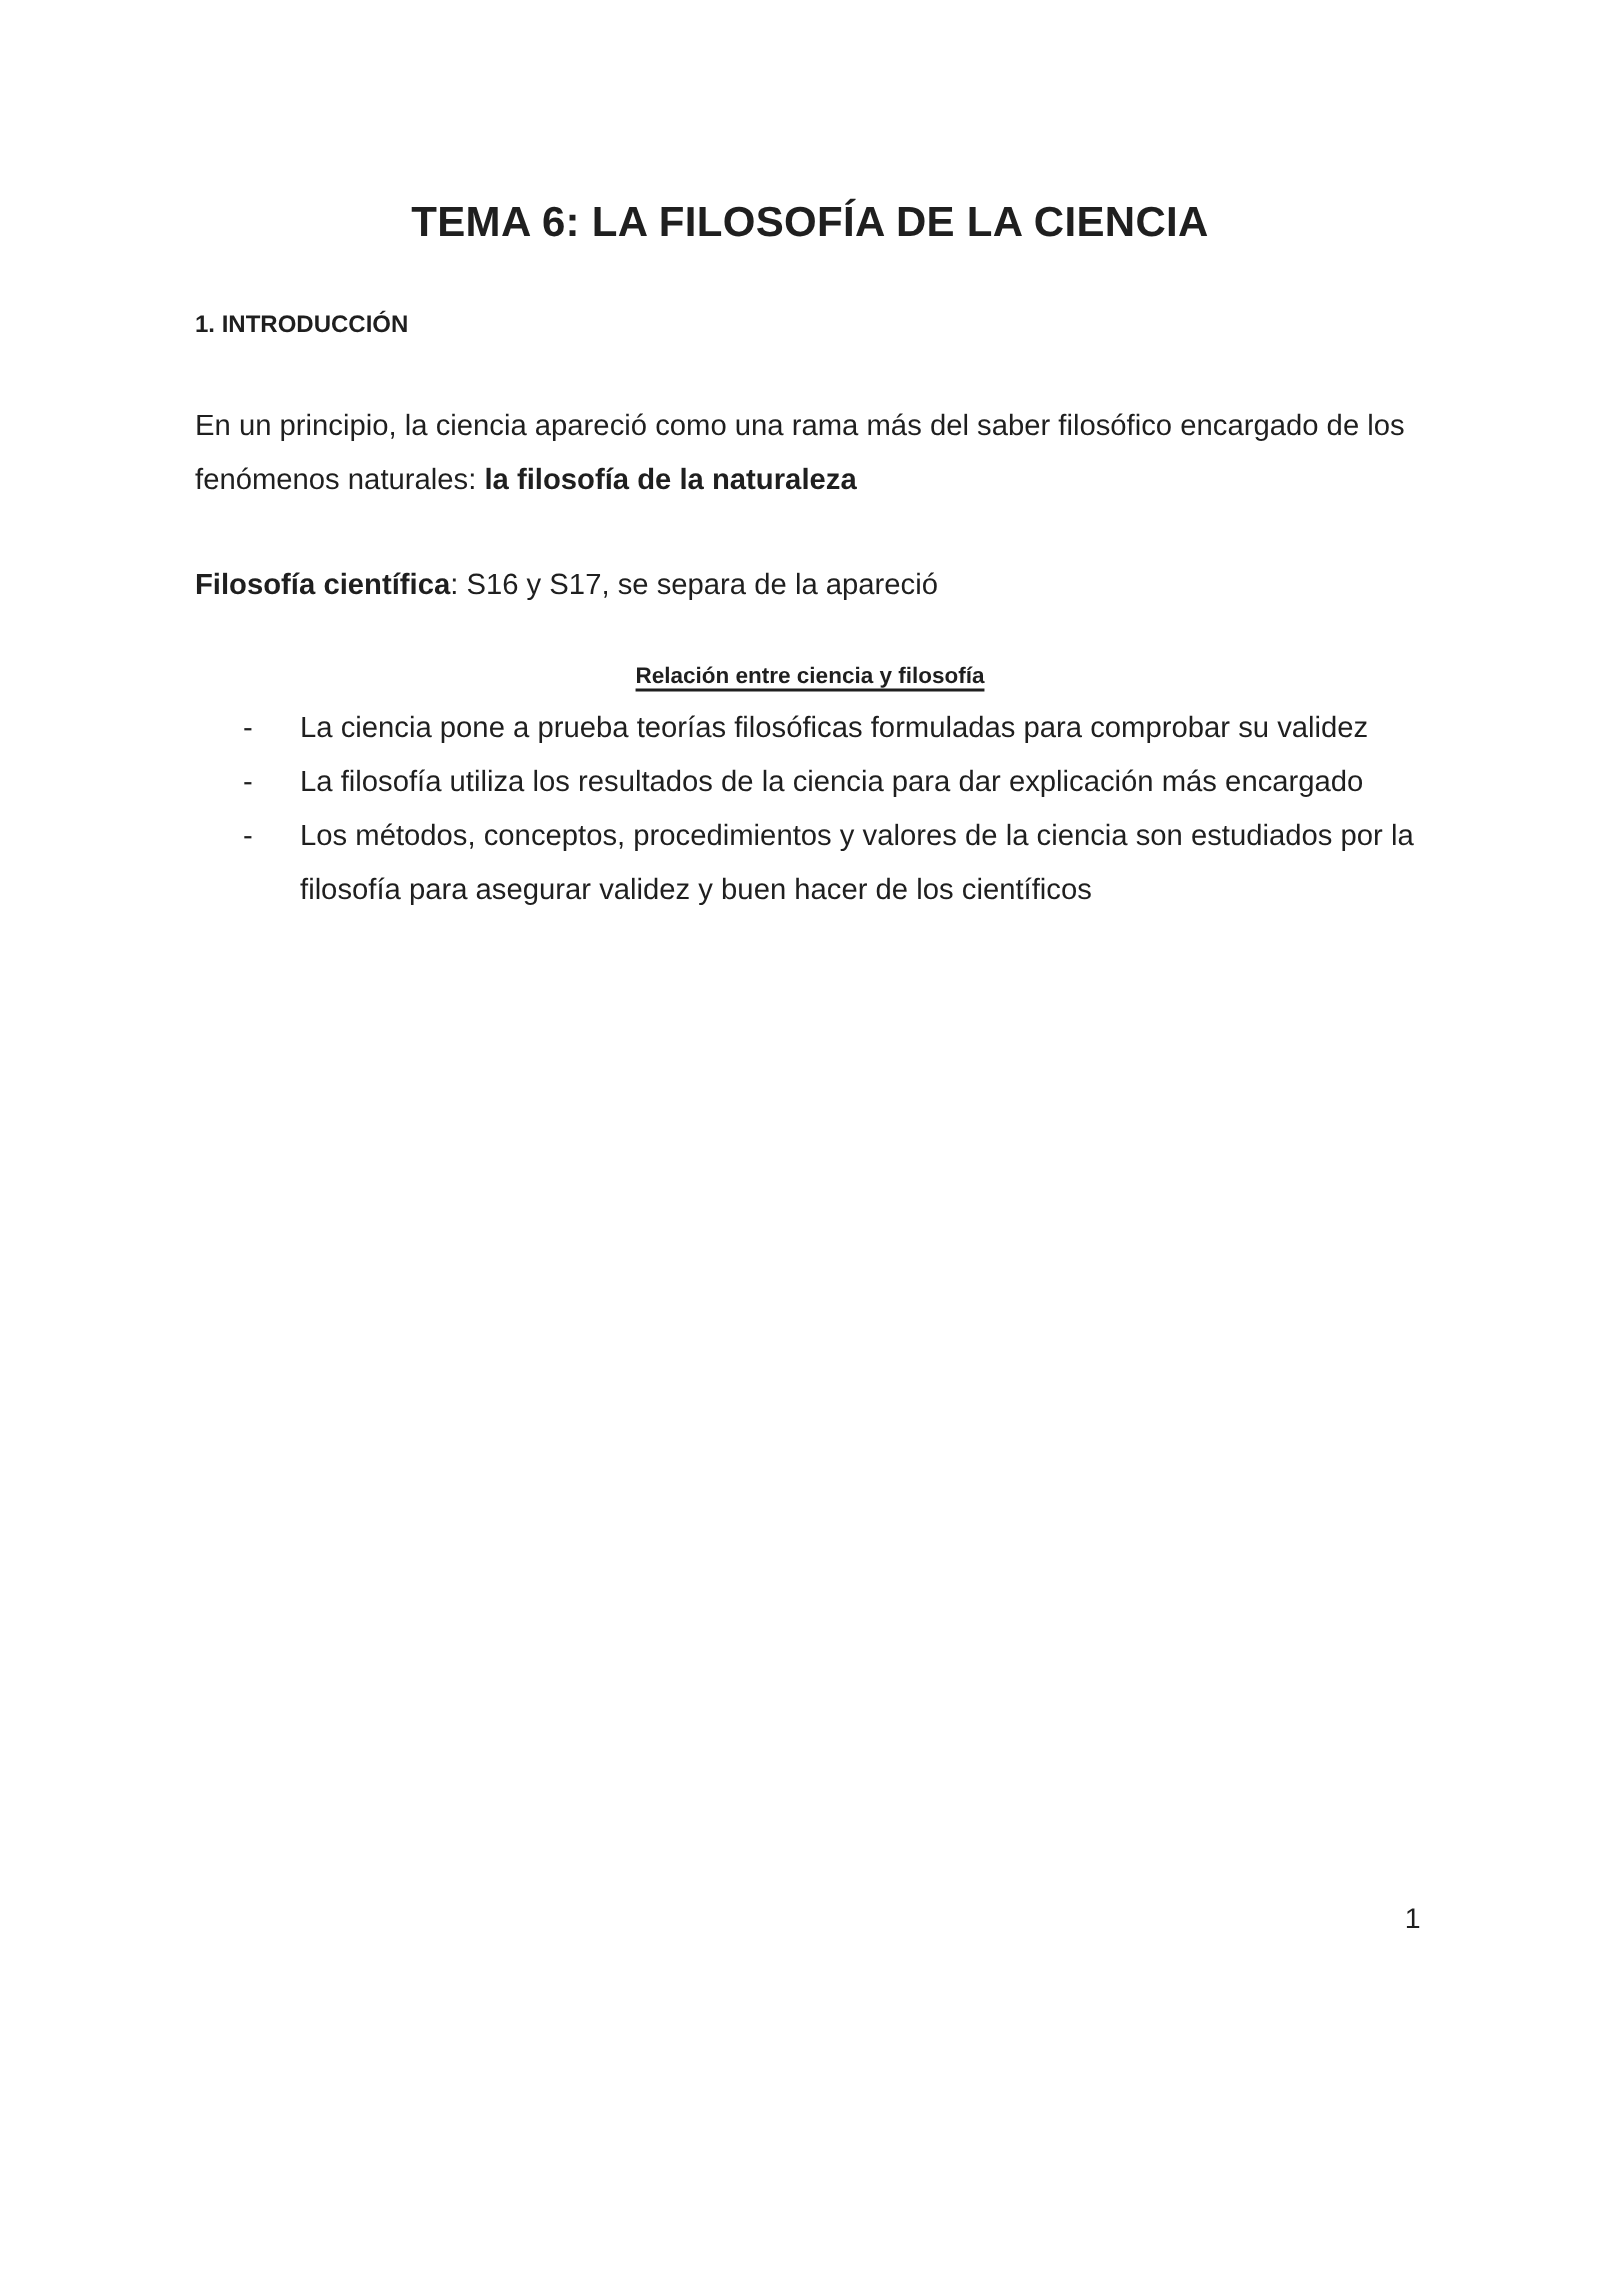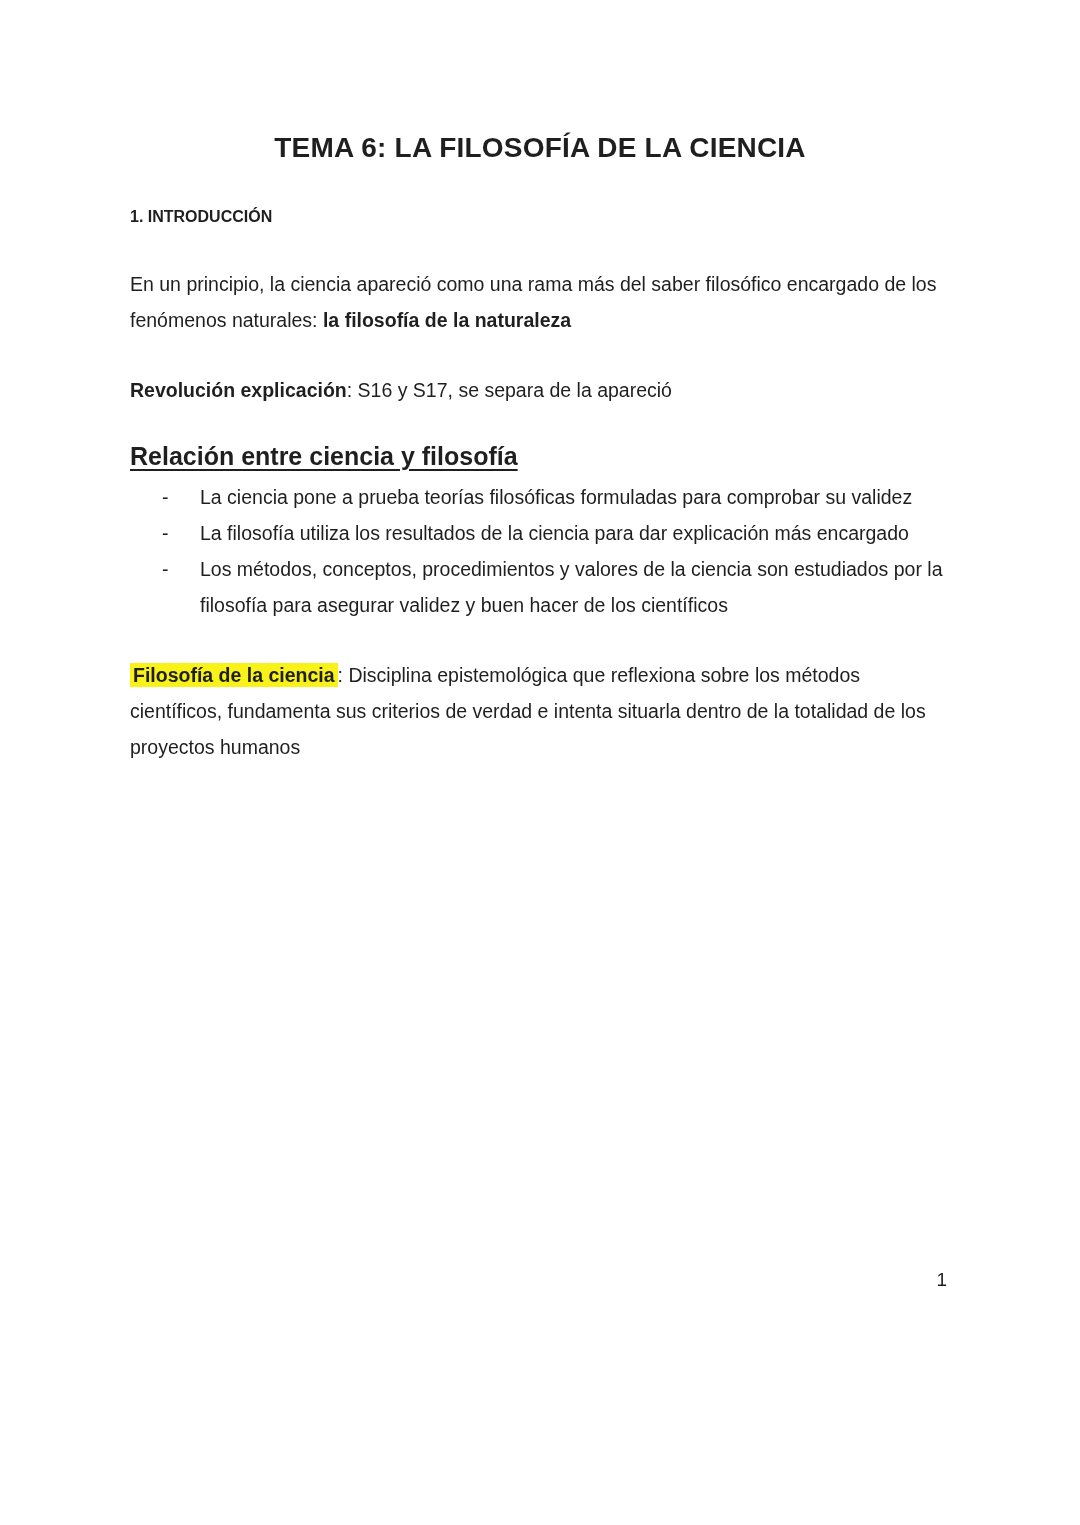--- a/index.html
+++ b/index.html
@@ -36,26 +36,27 @@
     margin: 17px 0 34px 0;
     font-size: 19.5px;
     line-height: 36px;
     color: #1f1f1f;
   }
   .body-text strong {
     font-weight: 700;
   }
   .sub-heading {
     margin: 0 0 8px 0;
-    font-size: 25px;
+    font-size: 15px;
     font-weight: 700;
     text-decoration: underline;
     text-decoration-thickness: 2px;
     text-underline-offset: 4px;
     color: #1f1f1f;
+    text-align: center;
   }
   .dash-list {
     list-style: none;
     margin: 0 0 34px 0;
     padding: 0 0 0 32px;
   }
   .dash-list li {
     display: flex;
     align-items: flex-start;
     font-size: 19.5px;
@@ -87,36 +88,35 @@
 <body>
 
 <div class="page">
 
   <h1 class="doc-title">TEMA 6: LA FILOSOFÍA DE LA CIENCIA</h1>
 
   <h2 class="section-heading">1. INTRODUCCIÓN</h2>
 
   <p class="body-text"><span>En un principio, la ciencia apareció como una rama más del saber filosófico encargado de los fenómenos naturales: </span><strong>la filosofía de la naturaleza</strong></p>
 
-  <p class="body-text"><strong>Revolución explicación</strong><span>: S16 y S17, se separa de la apareció</span></p>
+  <p class="body-text"><strong>Filosofía científica</strong><span>: S16 y S17, se separa de la apareció</span></p>
 
   <h3 class="sub-heading">Relación entre ciencia y filosofía</h3>
 
   <ul class="dash-list">
     <li>
       <span class="dash">-</span>
       <span class="li-text">La ciencia pone a prueba teorías filosóficas formuladas para comprobar su validez</span>
     </li>
     <li>
       <span class="dash">-</span>
       <span class="li-text">La filosofía utiliza los resultados de la ciencia para dar explicación más encargado</span>
     </li>
     <li>
       <span class="dash">-</span>
       <span class="li-text">Los métodos, conceptos, procedimientos y valores de la ciencia son estudiados por la filosofía para asegurar validez y buen hacer de los científicos</span>
     </li>
   </ul>
 
-  <p class="body-text"><span class="highlight">Filosofía de la ciencia</span><span>: Disciplina epistemológica que reflexiona sobre los métodos científicos, fundamenta sus criterios de verdad e intenta situarla dentro de la totalidad de los proyectos humanos</span></p>
 
   <div class="page-number">1</div>
 
 </div>
 
 </body></html>

